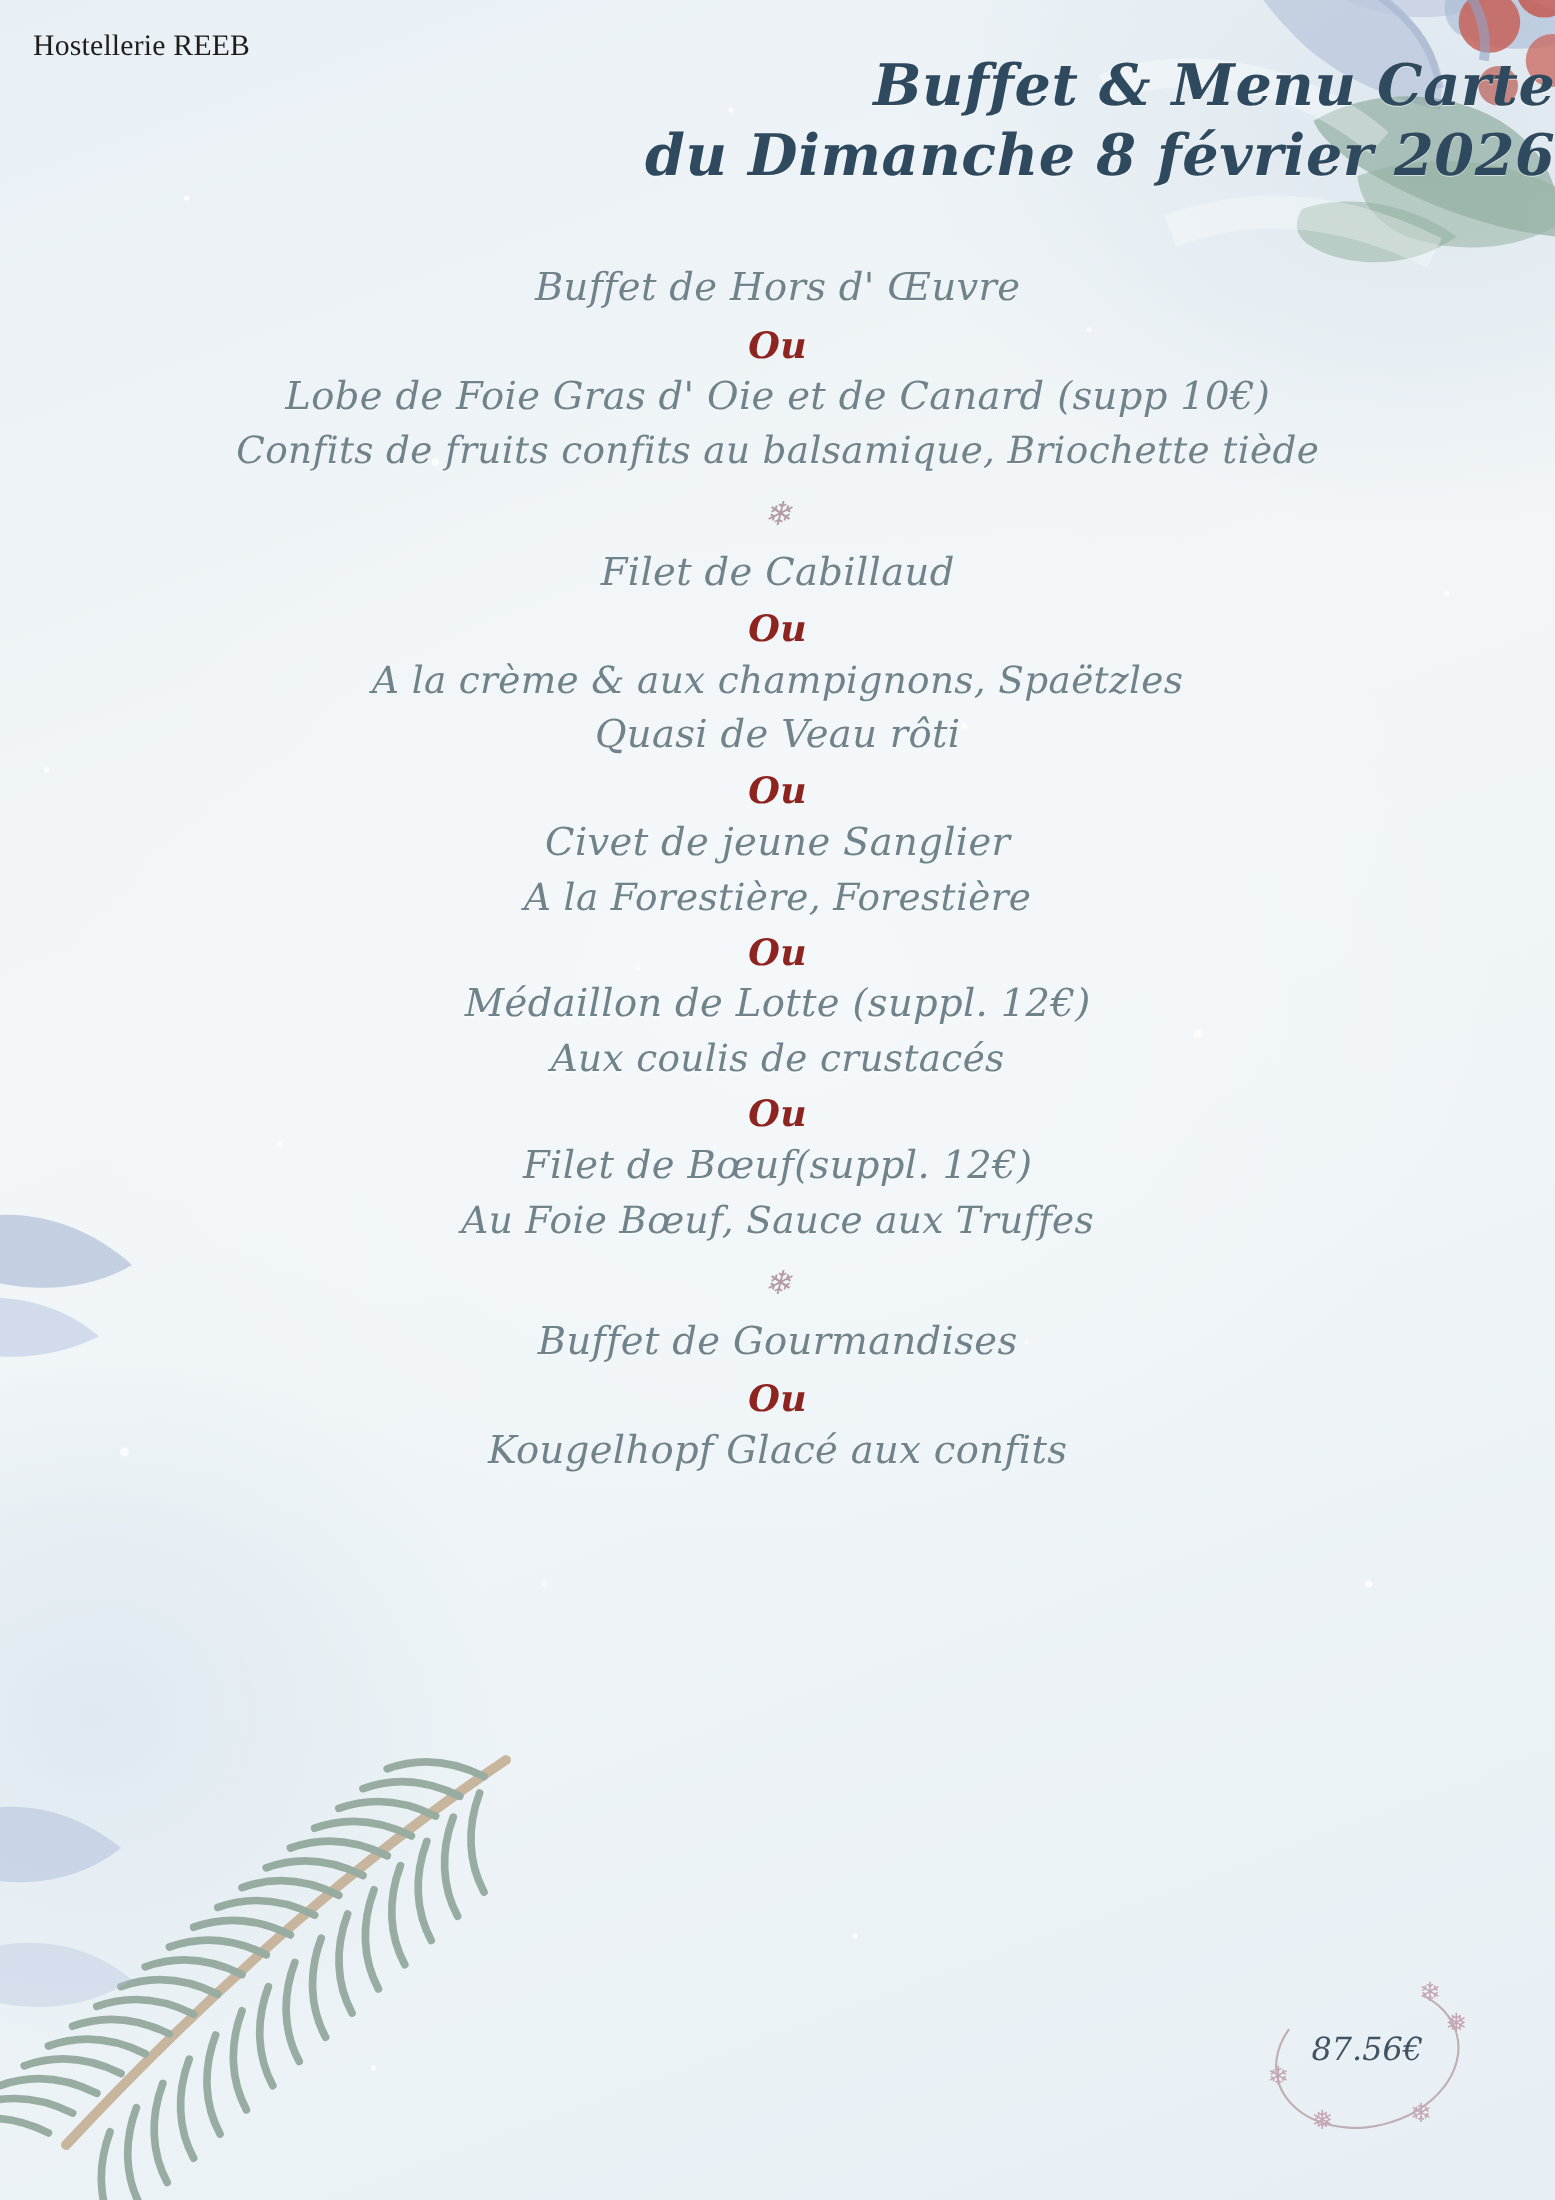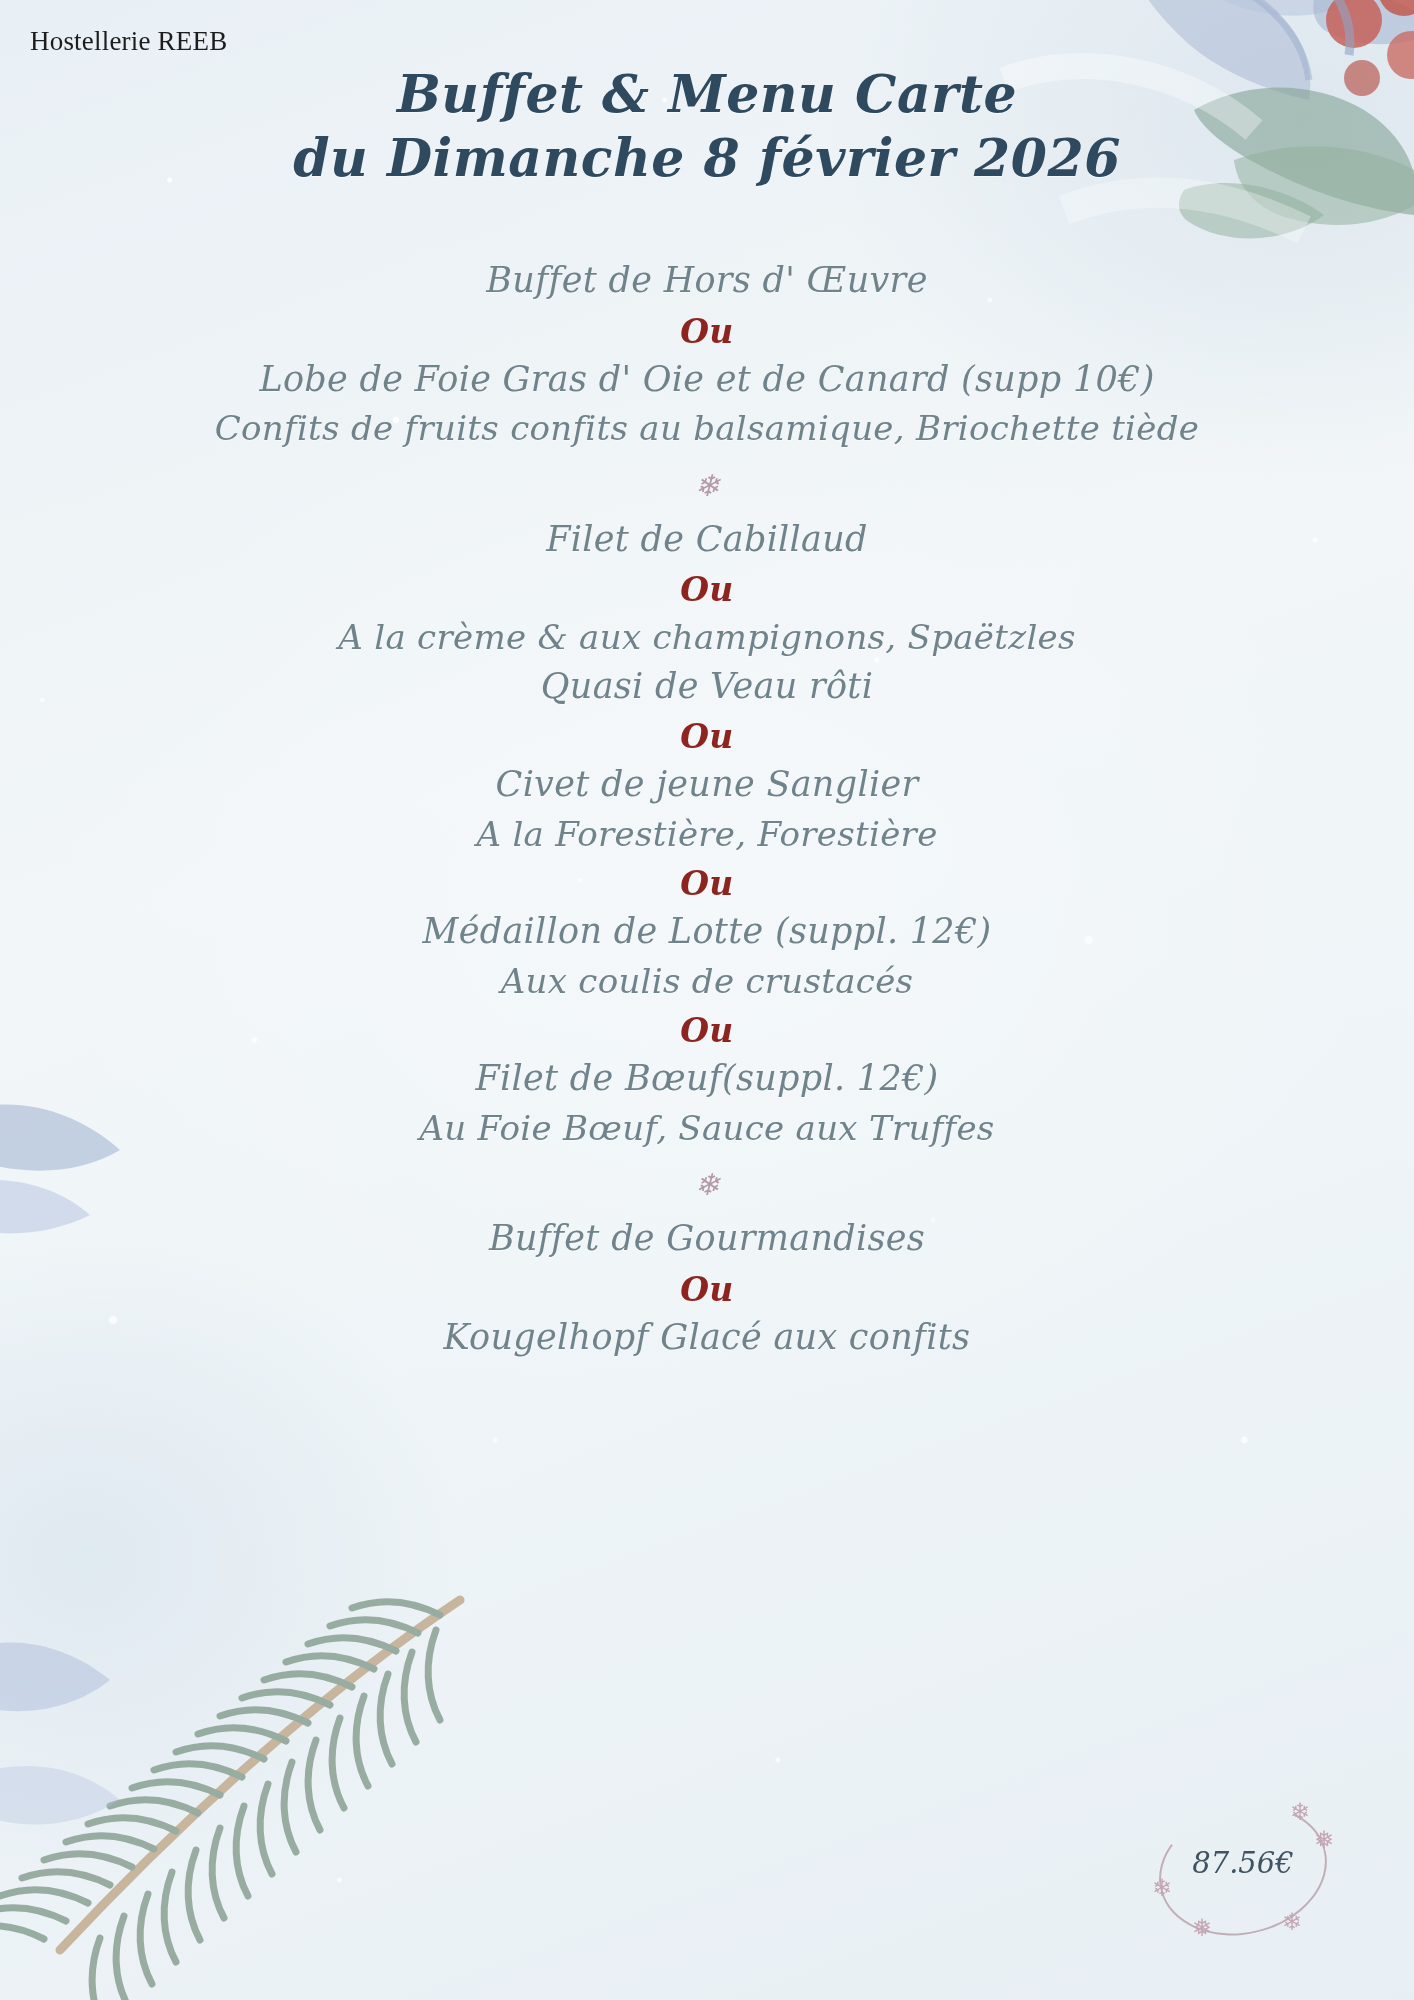--- a/index.html
+++ b/index.html
@@ -64,24 +64,24 @@
     left: 30px;
     font-size: 27px;
     color: #1d1d1d;
     font-family: "Liberation Serif", serif;
     letter-spacing: .2px;
     text-align: right;
   }
 
   .title {
     position: absolute;
-    top: 62px;
+    top: 46px;
     left: 0;
     width: 100%;
-    text-align: center;
+    text-align: right;
     color: #2f4a5e;
     font-family: "DejaVu Serif", serif;
     font-weight: bold;
     font-style: italic;
     font-size: 52px;
     line-height: 1.24;
     letter-spacing: .5px;
     text-shadow: 0 1px 0 rgba(255,255,255,.55);
   }
   .title .line2 { display: block; }
@@ -89,21 +89,20 @@
   
   .menu {
     position: absolute;
     top: 238px;
     left: 90px;
     width: 1234px;
     text-align: center;
     font-family: "DejaVu Serif", serif;
     font-style: italic;
     color: #6f8189;
-    margin-top: 18px;
   }
   .dish {
     font-size: 35px;
     line-height: 1.42;
     letter-spacing: .3px;
     margin: 0;
     color: #70838b;
     text-shadow: 0 1px 0 rgba(255,255,255,.5);
   }
   .dish.sub { font-size: 34px; }

